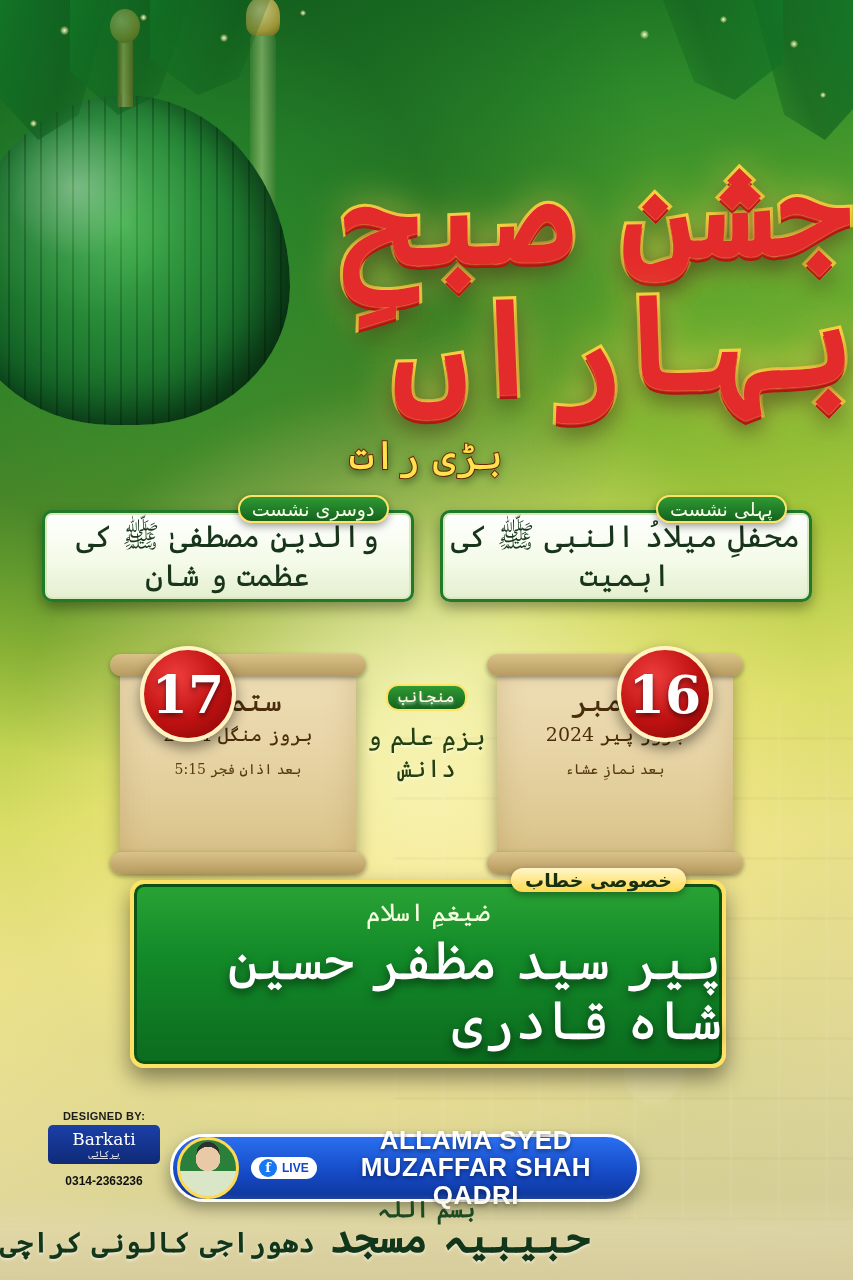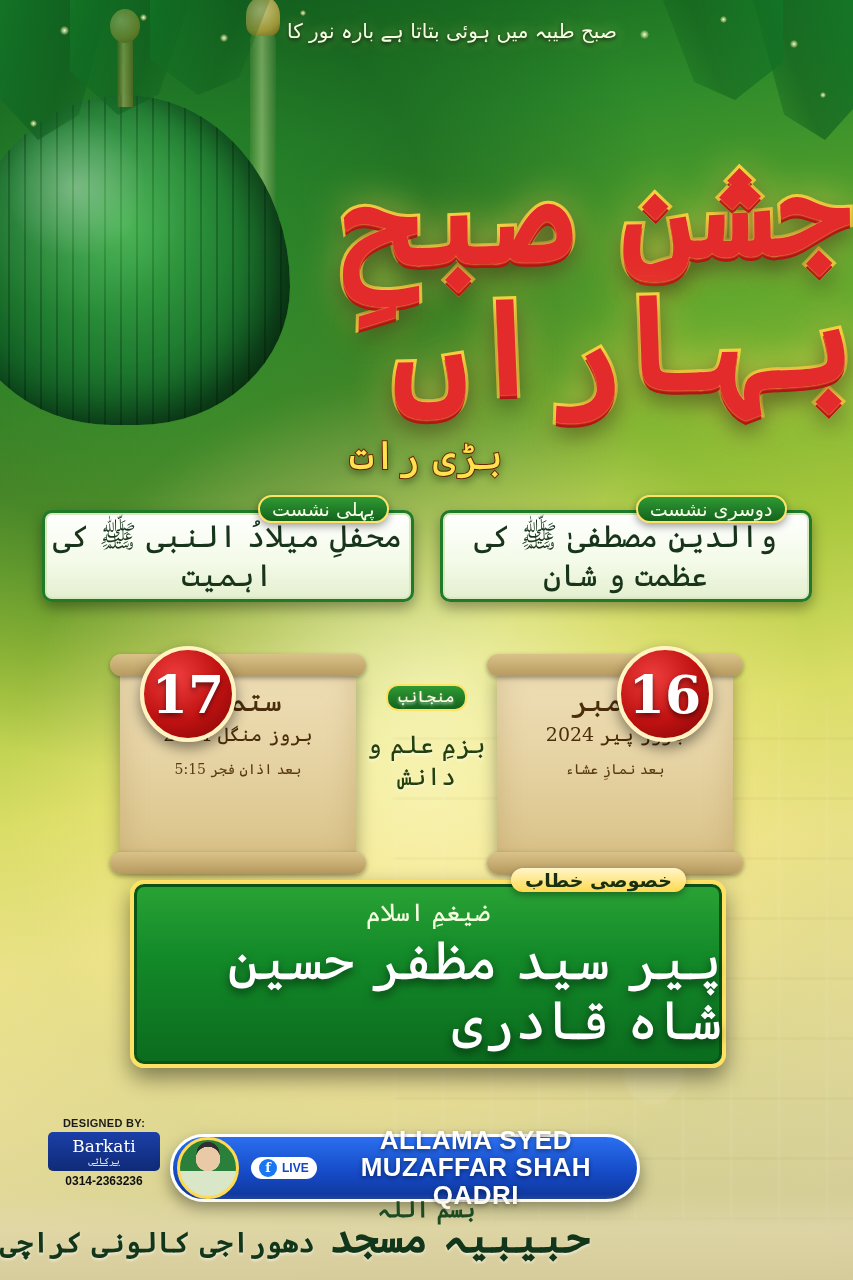--- a/index.html
+++ b/index.html
@@ -219,21 +219,21 @@
 
   .mid-tag {
     position: absolute; left: 50%; top: 48px; transform: translateX(-50%);
     width: 160px; text-align: center; direction: rtl;
     font-family: "DejaVu Serif", serif;
     color: #25400f; font-size: 25px; line-height: 1.3;
     text-shadow: 0 2px 3px rgba(255,255,255,.55);
   }
   .mid-tag .pill {
     display: inline-block;
-    margin-bottom: 18px;
+    margin-bottom: 10px;
     font-size: 16px; color: #fffbe6;
     background: linear-gradient(180deg,#2f9a33,#14631d);
     border: 2px solid #ffe263;
     border-radius: 12px; padding: 1px 10px;
   }
 
   
   .speaker-panel {
     position: absolute; left: 130px; top: 880px;
     width: 596px; height: 188px;
@@ -272,21 +272,21 @@
   .designer .dtitle { font-size: 11px; font-weight: 700; color: #1b1b1b; letter-spacing: .3px; }
   .designer .dcard {
     margin-top: 3px;
     background: linear-gradient(180deg,#1b3fa8,#0f2a77);
     border-radius: 5px; padding: 4px 2px 5px;
     color: #fff;
   }
   .designer .dname { font-size: 17px; font-family: "DejaVu Serif", serif; }
   .designer .dsub { font-size: 9px; opacity: .85; text-decoration: underline; }
   .designer .dphone {
-    margin-top: 3px; font-size: 12px; font-weight: 700; color: #101010;
+    margin-top: 10px; font-size: 12px; font-weight: 700; color: #101010;
   }
 
   
   .livebar {
     position: absolute; left: 170px; bottom: 78px;
     width: 470px; height: 68px;
     border-radius: 34px;
     background: linear-gradient(180deg, #2a6ff0, #1549c4 60%, #0e3699);
     border: 3px solid #ffffff;
     box-shadow: 0 8px 16px rgba(0,0,0,.4);
@@ -366,36 +366,35 @@
     <div class="bokeh" style="left:220px; top:34px; width:8px; height:8px;"></div>
     <div class="bokeh" style="left:300px; top:10px; width:6px; height:6px;"></div>
     <div class="bokeh" style="left:640px; top:30px; width:9px; height:9px;"></div>
     <div class="bokeh" style="left:720px; top:16px; width:7px; height:7px;"></div>
     <div class="bokeh" style="left:790px; top:40px; width:8px; height:8px;"></div>
     <div class="bokeh" style="left:820px; top:92px; width:6px; height:6px;"></div>
     <div class="bokeh" style="left:30px; top:120px; width:7px; height:7px;"></div>
   </div>
 
   <div class="couplet">
-    <div>صبح طیبہ میں ہوئی بتاتا ہے بارہ نور کا</div>
   </div>
 
   <div class="title-wrap">
     <div class="title">جشنِ صبحِ بہاراں</div>
   </div>
   <div class="subtitle">بڑی رات</div>
 
   <div class="sessions">
+    <div class="session">
+      <span class="slabel">دوسری نشست</span>
+      <span class="stext">والدینِ مصطفیٰ ﷺ کی عظمت و شان</span>
+    </div>
     <div class="session">
       <span class="slabel">پہلی نشست</span>
       <span class="stext">محفلِ میلادُ النبی ﷺ کی اہمیت</span>
-    </div>
-    <div class="session">
-      <span class="slabel">دوسری نشست</span>
-      <span class="stext">والدینِ مصطفیٰ ﷺ کی عظمت و شان</span>
     </div>
   </div>
 
   <div class="scrolls">
     <div class="scroll scroll-right">
       <div class="scroll-text">
         <div class="scroll-month">ستمبر</div>
         <div class="scroll-day">بروز پیر 2024</div>
         <div class="scroll-time">بعد نمازِ عشاء</div>
       </div>

